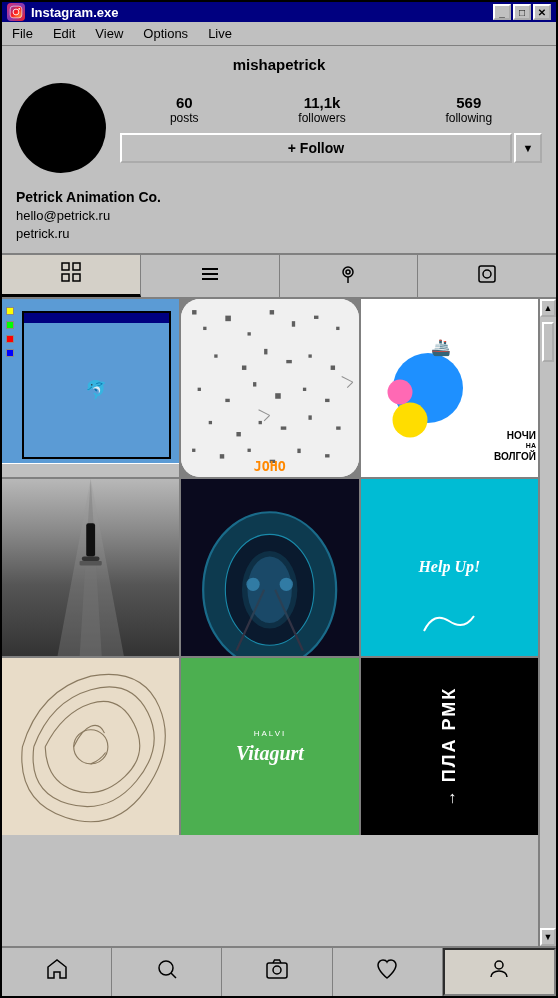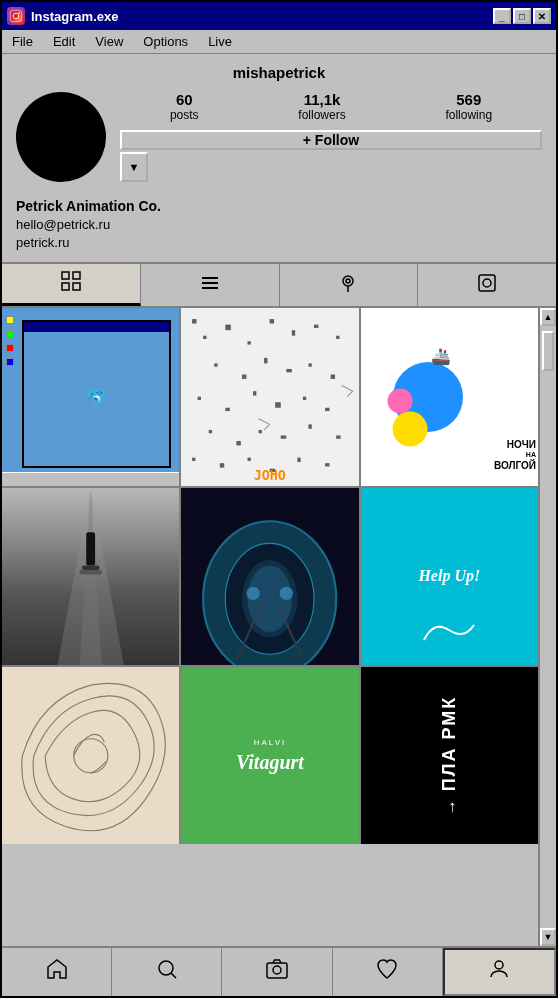--- a/index.html
+++ b/index.html
@@ -22,21 +22,21 @@
       flex-direction: column;
     }
 
     .title-bar {
       background: #000080;
       color: white;
       display: flex;
       align-items: center;
       padding: 3px 5px;
       gap: 6px;
-      height: 28px;
+      height: 20px;
       flex-shrink: 0;
     }
     .title-bar-icon {
       width: 18px;
       height: 18px;
       background: linear-gradient(135deg, #e1306c, #833ab4, #fd1d1d);
       border-radius: 4px;
       display: flex;
       align-items: center;
       justify-content: center;
@@ -131,21 +131,20 @@
     .stat-number {
       font-weight: bold;
       font-size: 15px;
     }
     .stat-label {
       font-size: 12px;
     }
     .follow-row {
       display: flex;
       gap: 2px;
-      flex-direction: column;
     }
     .follow-btn {
       flex: 1;
       height: 30px;
       background: #c0c0c0;
       border: 2px outset #fff;
       font-size: 14px;
       font-weight: bold;
       cursor: pointer;
       display: flex;
@@ -227,21 +226,21 @@
 
     .grid-cell {
       aspect-ratio: 1;
       overflow: hidden;
       cursor: pointer;
       position: relative;
     }
 
     
     .cell-1 { background: #5b9bd5; }
-    .cell-2 { background: #f5f5f5; }
+    .cell-2 { background: #f5f5f5; border-radius: 19px; }
     .cell-3 { background: #fff; }
     .cell-4 { background: #999; }
     .cell-5 { background: #1a1a2e; }
     .cell-6 { background: #00bcd4; }
     .cell-7 { background: #e8dcc8; }
     .cell-8 { background: #4caf50; }
     .cell-9 { background: #000; }
 
     
     .scrollbar-track {

